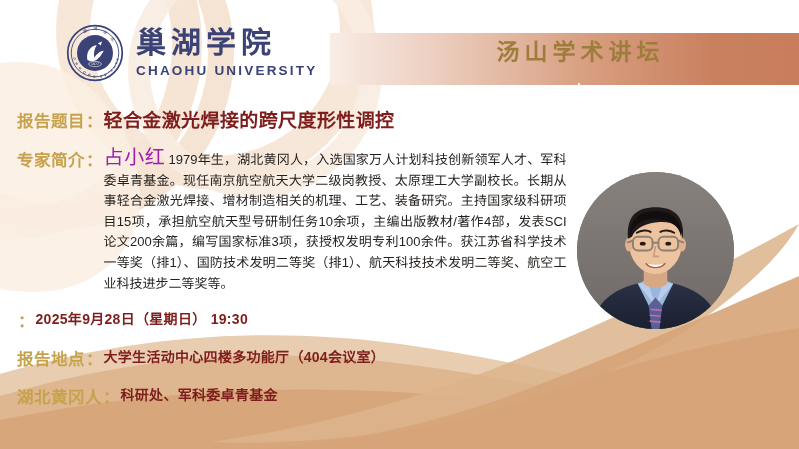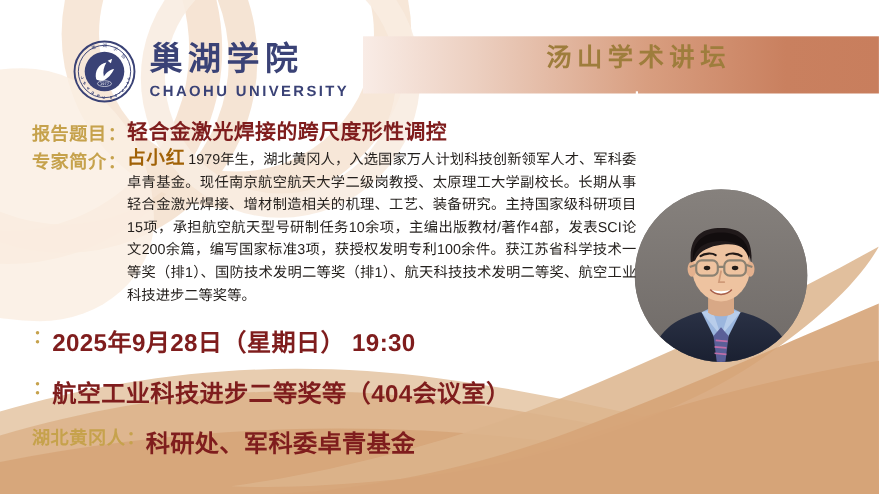--- a/index.html
+++ b/index.html
@@ -128,21 +128,21 @@
     font-size: 14px;
     font-weight: bold;
     letter-spacing: 4px;
     color: #ffffff;
     white-space: nowrap;
   }
 
   .brand {
     position: absolute;
     left: 66px;
-    top: 36px;
+    top: 24px;
     display: flex;
     align-items: center;
     gap: 12px;
   }
   .seal {
     width: 58px;
     height: 58px;
     flex: none;
   }
   .brand-text { line-height: 1; }
@@ -159,21 +159,21 @@
     font-size: 13.5px;
     font-weight: bold;
     letter-spacing: 2.2px;
     color: #3a4276;
     white-space: nowrap;
   }
 
   
   .content {
     position: absolute;
-    left: 12px;
+    left: 0;
     top: 104px;
     width: 702px;
   }
   .row {
     display: flex;
     align-items: flex-start;
     padding-left: 17px;
   }
   .label {
     flex: none;
@@ -195,40 +195,40 @@
     font-weight: bold;
   }
 
   .row-title { margin-top: 4px; }
   .row-title .value {
     font-size: 19px;
     letter-spacing: .4px;
     line-height: 26px;
   }
 
-  .row-bio { }
+  .row-bio { margin-top: 13px; }
   .bio-body {
     width: 463px;
     font-size: 13px;
     line-height: 20.6px;
     color: #231f1c;
     text-align: justify;
     text-justify: inter-character;
   }
   .bio-name {
-    font-size: 17px;
-    font-weight: bold;
-    color: #a16207;
+    font-size: 20px;
+    font-weight: normal;
+    color: #a21caf;
     letter-spacing: .5px;
     margin-right: 3px;
   }
 
   .row-meta { margin-top: 14px; }
   .row-meta .value {
-    font-size: 22px;
+    font-size: 14px;
     letter-spacing: .3px;
   }
 
   
   .portrait {
     position: absolute;
     left: 577px;
     top: 172px;
     width: 157px;
     height: 157px;
@@ -382,22 +382,23 @@
       <span class="colon">：</span>
       <span class="bio-body"><span class="bio-name">占小红</span><span>1979年生，湖北黄冈人，入选国家万人计划科技创新领军人才、军科委卓青基金。现任南京航空航天大学二级岗教授、太原理工大学副校长。长期从事轻合金激光焊接、增材制造相关的机理、工艺、装备研究。主持国家级科研项目15项，承担航空航天型号研制任务10余项，主编出版教材/著作4部，发表SCI论文200余篇，编写国家标准3项，获授权发明专利100余件。获江苏省科学技术一等奖（排1）、国防技术发明二等奖（排1）、航天科技技术发明二等奖、航空工业科技进步二等奖等。</span></span>
     </div>
 
     <div class="row row-meta">
       <span class="colon">：</span>
       <span class="value">2025年9月28日（星期日） 19:30</span>
     </div>
 
     <div class="row row-meta">
+      <span class="label">报告地点</span>
       <span class="colon">：</span>
-      <span class="value">航空工业科技进步二等奖等（404会议室）</span>
+      <span class="value">大学生活动中心四楼多功能厅（404会议室）</span>
     </div>
 
     <div class="row row-meta">
       <span class="label">湖北黄冈人</span>
       <span class="colon">：</span>
       <span class="value">科研处、军科委卓青基金</span>
     </div>
 
   </div>
 

